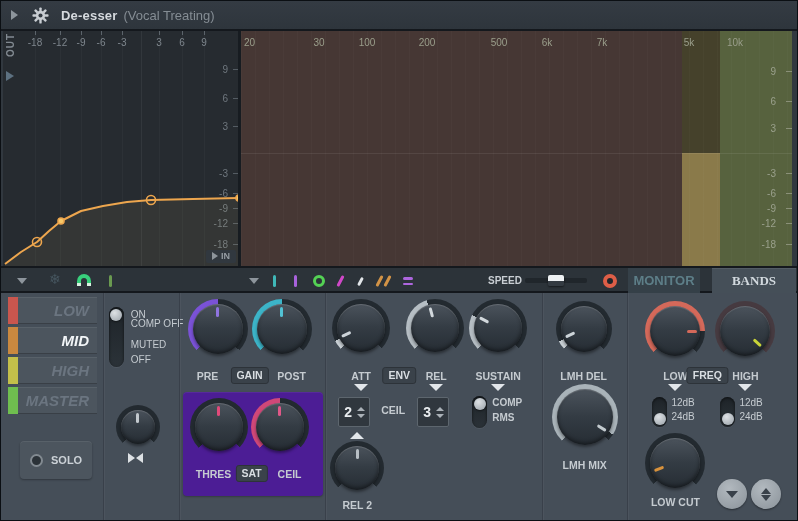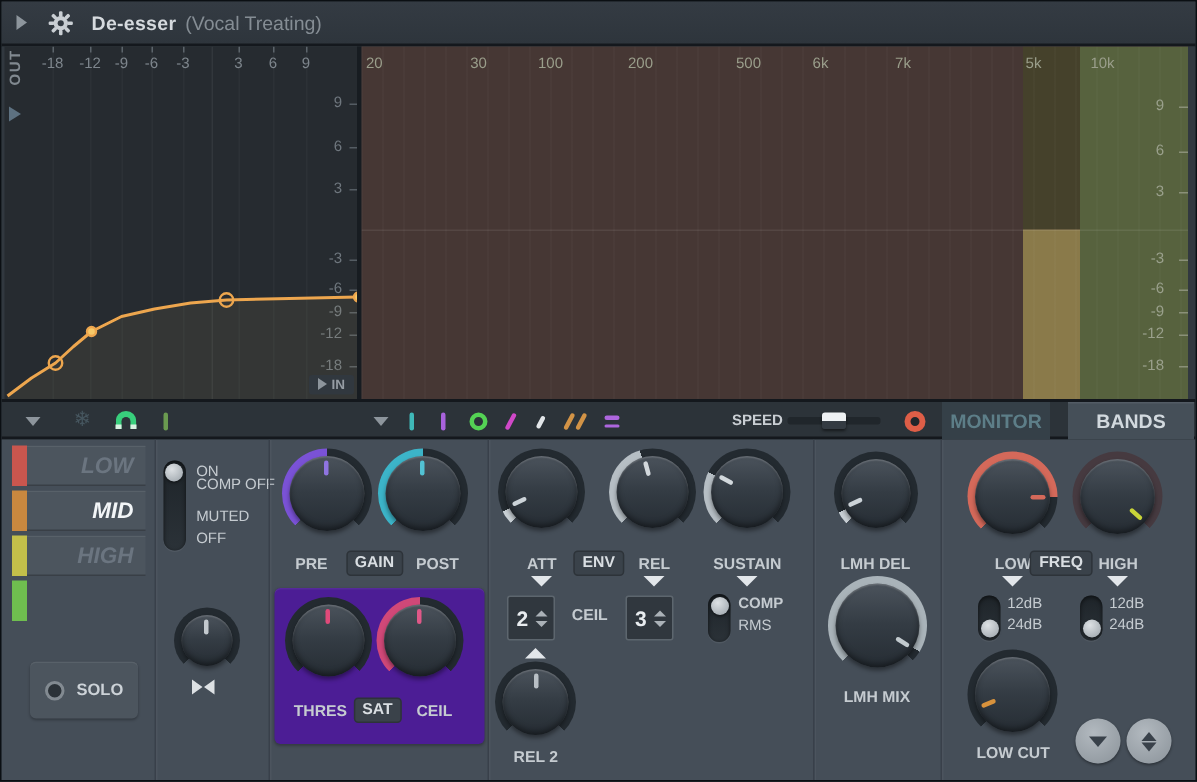--- a/index.html
+++ b/index.html
@@ -61,21 +61,21 @@
   .slash { position:absolute; top:7px; width:3px; height:12px; border-radius:2px; transform:rotate(28deg); cursor:pointer; }
   .slash.small { top:9px; height:9px; }
   .eq-icon { position:absolute; top:9px; width:10px; cursor:pointer; }
   .eq-icon i { display:block; height:2.5px; background:#ad66de; border-radius:2px; margin-bottom:3px; }
   .speed-label { position:absolute; top:7px; left:487px; font-size:10px; font-weight:bold; color:#c9ced3; }
   .speed-slider { position:absolute; top:10px; left:524px; width:62px; height:5px; background:#20262b; border-radius:2px; cursor:pointer; }
   .speed-handle { position:absolute; left:23px; top:-3px; width:16px; height:11px; border-radius:2px; background:linear-gradient(180deg,#eef1f3 0 52%, #343b42 52% 100%); box-shadow:0 1px 2px rgba(0,0,0,.5); }
   .record-icon { position:absolute; top:6px; left:602px; width:14px; height:14px; border:4px solid #de5e47; border-radius:50%; background:#20262b; cursor:pointer; }
   .tab { position:absolute; top:0; height:25px; display:flex; align-items:center; justify-content:center; font-size:13px; font-weight:bold; cursor:pointer; }
   .tab.monitor { left:627px; width:72px; background:#354048; color:#5d7e88; }
-  .tab.bands { left:711px; width:84px; background:#454f58; color:#d2d9de; box-shadow:inset 0 1px 0 rgba(255,255,255,.08); }
+  .tab.bands { left:711px; width:84px; background:#454f58; color:#d2d9de; box-shadow:inset 0 1px 0 rgba(255,255,255,.08);font-family:Liberation Serif, serif; }
 
   
   .bottom { position:relative; height:229px; background:#454e58; display:flex; }
   .col { position:relative; height:100%; border-left:1px solid #39404a; box-shadow:inset 1px 0 0 rgba(255,255,255,.04); }
   .col.first { border-left:none; box-shadow:none; }
 
   .band-btn { position:absolute; left:7px; width:89px; height:27px; display:flex; cursor:pointer; }
   .band-strip { width:10px; height:100%; }
   .band-face { flex:1; background:#4c555e; display:flex; align-items:center; justify-content:flex-end; padding-right:8px; box-shadow:inset 0 1px 0 rgba(255,255,255,.07), inset 0 -1px 0 rgba(0,0,0,.25); }
   .band-face span { font-size:15px; font-weight:bold; font-style:italic; color:#6b7580; }
@@ -308,20 +308,23 @@
           </div>
       </div>
       <div class="band-btn" style="top:64px">
         <div class="band-strip" style="background:#c3bf4a"></div>
         <div class="band-face">
             <span>HIGH</span>
           </div>
       </div>
       <div class="band-btn" style="top:94px">
         <div class="band-strip" style="background:#6fbe4f"></div>
+        <div class="band-face">
+            <span>MASTER</span>
+          </div>
       </div>
       <div class="solo-btn">
         <div class="solo-led"></div>
         <span class="solo-label">SOLO</span>
       </div>
     </div>
 
     <div class="col" style="width:76px">
       <div class="vswitch" style="left:5px;top:14px;height:60px">
         <div class="vhandle" style="top:2px"></div>
@@ -425,21 +428,21 @@
         <span class="num">3</span>
         <div class="spin">
             <i class="up"></i>
             <i class="dn"></i>
           </div>
       </div>
       <div class="vswitch" style="left:146px;top:103px;height:32px">
         <div class="vhandle" style="top:2px"></div>
       </div>
       <span class="sw-label" style="left:166px;top:104px;font-weight:bold">COMP</span>
-      <span class="sw-label" style="left:166px;top:119px;font-weight:normal">RMS</span>
+      <span class="sw-label" style="left:166px;top:119px;font-weight:bold">RMS</span>
 
       <div class="tri-up" style="left:31px;top:139px"></div>
       <div class="knob" style="left:4px;top:148px;--size:54px;--arc:transparent;--sweep:0deg;--ind:0deg;--indc:#b8bfc5">
         <div class="k-ring"></div>
           <div class="k-body"></div>
         <div class="k-rot">
             <i class="k-line"></i>
           </div>
       </div>
       <span class="klabel" style="left:31px;top:206px">REL 2</span>

